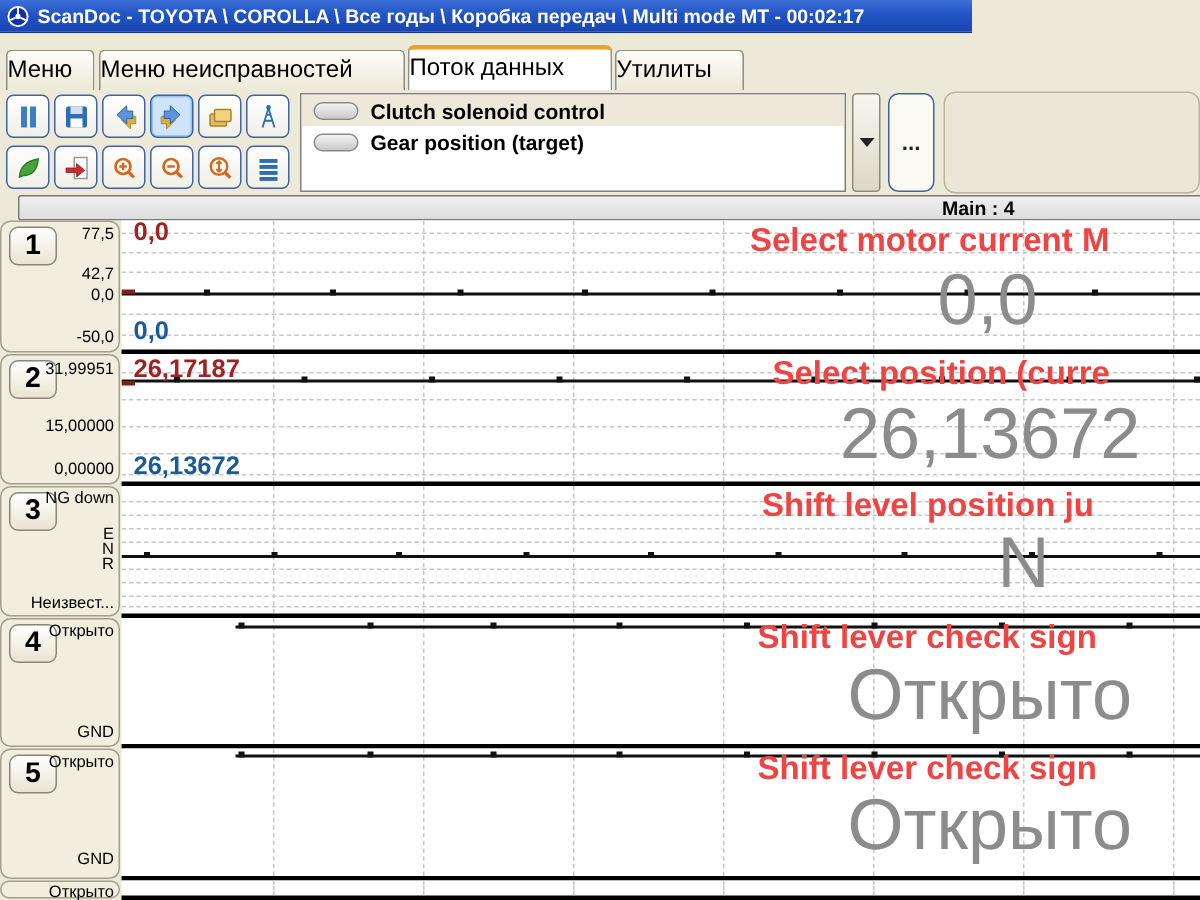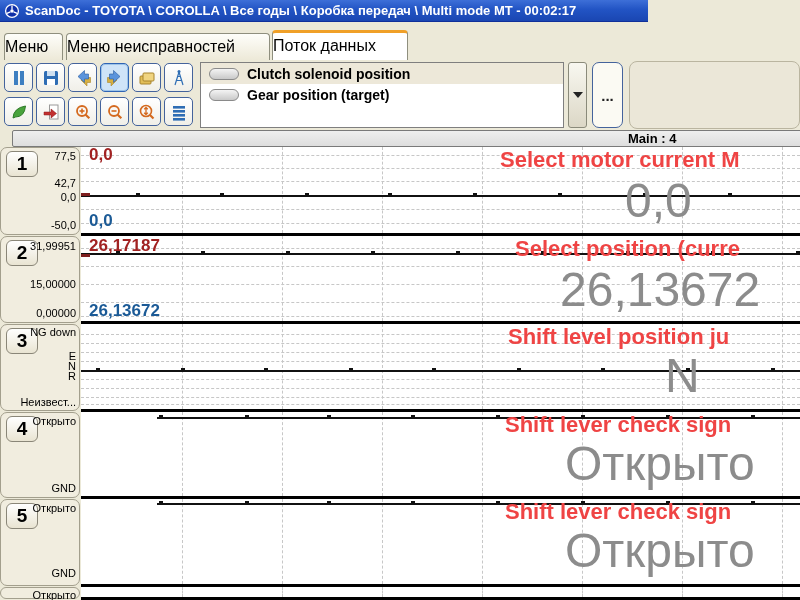--- a/index.html
+++ b/index.html
@@ -80,20 +80,21 @@
     <circle cx="10" cy="10" r="2.2" fill="#fff"></circle>
     <path d="M10 3 V8 M3.5 13 L8 11 M16.5 13 L12 11" stroke="#fff" stroke-width="1.6" fill="none"></path>
   </svg>
   <span class="ttext">ScanDoc - TOYOTA \ COROLLA \ Все годы \ Коробка передач \ Multi mode MT - 00:02:17</span>
 </div>
 
 <div class="tabbar">
   <div class="tab" style="left:4px;width:59px;"><span>Меню</span></div>
   <div class="tab" style="left:66px;width:204px;"><span>Меню неисправностей</span></div>
   <div class="tab active" style="left:272px;width:136px;"><span>Поток данных</span></div>
+  <div class="tab" style="left:410px;width:86px;"><span>Утилиты</span></div>
 </div>
 
 <div class="tbtn" style="left:4px;top:63px;">
   <svg viewBox="0 0 20 20">
       <rect x="5" y="3" width="4" height="14" fill="#3E7FC1"></rect>
       <rect x="11" y="3" width="4" height="14" fill="#3E7FC1"></rect>
     </svg>
 </div>
 <div class="tbtn" style="left:36px;top:63px;">
   <svg viewBox="0 0 20 20">
@@ -164,21 +165,21 @@
       <rect x="4" y="4" width="12" height="2.6" fill="#2E6DB4"></rect>
       <rect x="4" y="8" width="12" height="2.6" fill="#2E6DB4"></rect>
       <rect x="4" y="12" width="12" height="2.6" fill="#2E6DB4"></rect>
       <rect x="4" y="16" width="12" height="2.6" fill="#2E6DB4"></rect>
     </svg>
 </div>
 
 <div class="listbox">
   <div class="litem sel">
     <span class="pill"></span>
-    <span class="ltxt">Clutch solenoid position</span>
+    <span class="ltxt">Clutch solenoid control</span>
   </div>
   <div class="litem">
     <span class="pill"></span>
     <span class="ltxt">Gear position (target)</span>
   </div>
 </div>
 <div class="dropbtn">
   <span class="caret"></span>
 </div>
 <div class="morebtn">...</div>

